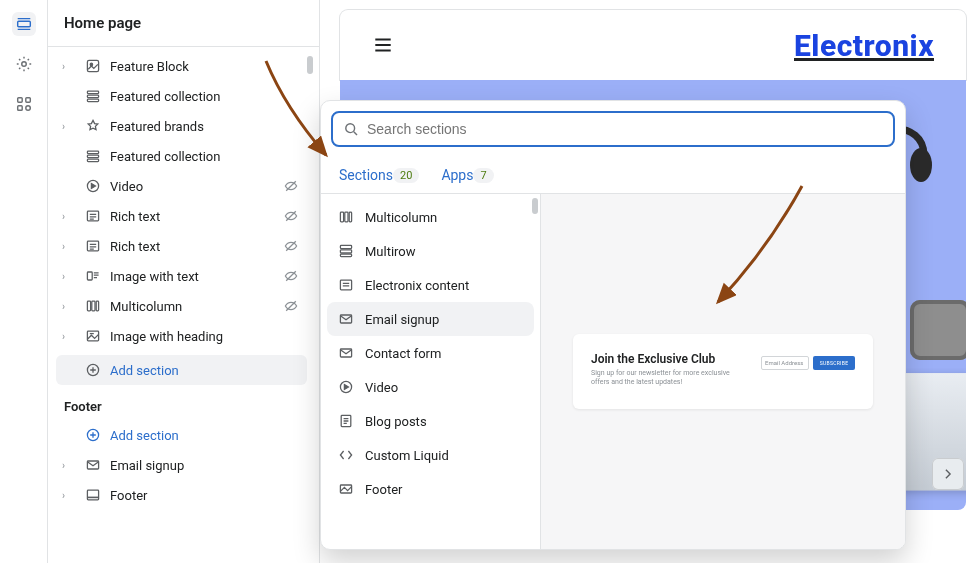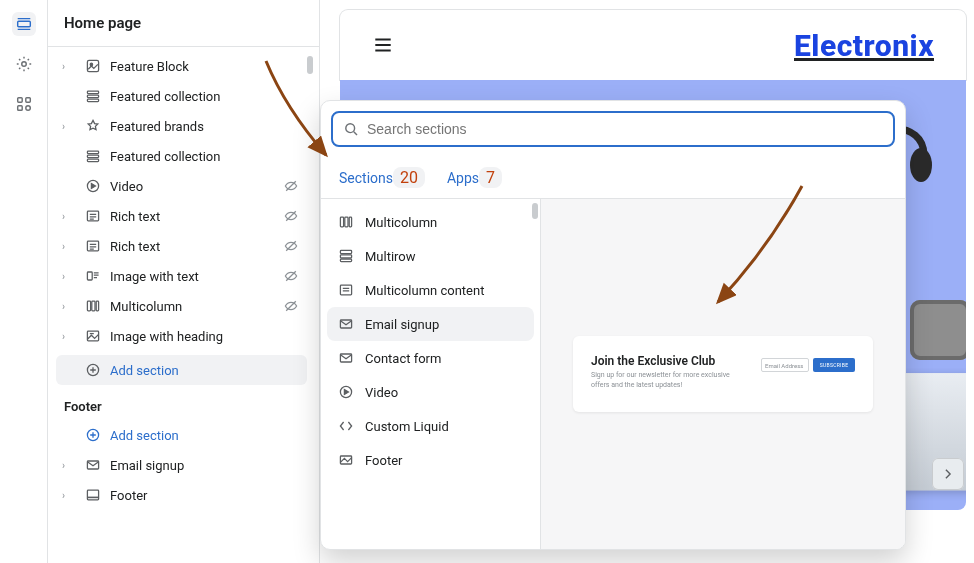--- a/index.html
+++ b/index.html
@@ -41,21 +41,21 @@
 
 
 .popover { position:absolute; left:0px; top:100px; width:586px; height:450px; background:#fff; border:1px solid #e1e3e5; border-radius:10px; box-shadow:0 12px 28px rgba(0,0,0,0.18); display:flex; flex-direction:column; overflow:hidden; z-index:50; }
 .search-wrap { padding:10px 10px 8px; }
 .search { display:flex; align-items:center; gap:8px; border:2px solid #2c6ecb; border-radius:8px; padding:8px 10px; }
 .search svg { color:#6d7175; flex-shrink:0; }
 .search input { border:none; outline:none; font-size:14px; flex:1; color:#202223; }
 .tabs { display:flex; gap:18px; padding:4px 16px 0; border-bottom:1px solid #e1e3e5; }
 .tab { display:flex; align-items:center; gap:0; padding:8px 2px 10px; cursor:pointer; font-size:14px; }
 .tab.active { color:#2c6ecb; }
-.tab .count { background:#f1f2f4; color:#c2410c; border-radius:8px; padding:1px 7px; font-size:16px; }
+.tab .count { background:#f1f2f4; color:#4d7c0f; border-radius:8px; padding:1px 7px; font-size:11px; }
 .popover-body { display:flex; flex:1; min-height:0; }
 .sec-list { width:220px; border-right:1px solid #e1e3e5; overflow-y:auto; padding:6px; position:relative; }
 .sec-list-scroll-ind { position:absolute; right:2px; top:4px; width:6px; height:16px; background:#c9cccf; border-radius:3px; }
 .sec-item { display:flex; align-items:center; gap:10px; padding:8px 10px; border-radius:8px; cursor:pointer; color:#202223; }
 .sec-item.selected { background:#f1f2f4; }
 .sec-item .sicon { width:18px; height:18px; color:#5c5f62; display:flex; align-items:center; justify-content:center; flex-shrink:0; }
 .sec-preview { flex:1; background:#f6f6f7; display:flex; align-items:center; justify-content:center; padding:20px; }
 .email-card { width:300px; background:#fff; border-radius:6px; padding:18px 18px 22px; box-shadow:0 1px 3px rgba(0,0,0,0.08); display:flex; gap:16px; }
 .email-card-left { flex:1; }
 .email-card h3 { font-size:12px; font-weight:600; margin-bottom:2px; line-height:1.25; }
@@ -354,21 +354,21 @@
               </span>
   <span>Multirow</span>
             </div>
             <div class="sec-item">
               <span class="sicon">
                 <svg width="16" height="16" viewBox="0 0 20 20" fill="none" stroke="currentColor" stroke-width="1.6">
                   <rect x="3" y="4" width="14" height="12" rx="1"></rect>
                   <path d="M6 8h8M6 11h8"></path>
                 </svg>
               </span>
-  <span>Multicolumn content</span>
+  <span>Electronix content</span>
             </div>
             <div class="sec-item selected">
               <span class="sicon">
                 <svg width="16" height="16" viewBox="0 0 20 20" fill="none" stroke="currentColor" stroke-width="1.6">
                   <rect x="3" y="5" width="14" height="10" rx="1"></rect>
                   <path d="M3 6l7 5 7-5"></path>
                 </svg>
               </span>
   <span>Email signup</span>
             </div>
@@ -382,20 +382,29 @@
   <span>Contact form</span>
             </div>
             <div class="sec-item">
               <span class="sicon">
                 <svg width="16" height="16" viewBox="0 0 20 20" fill="none" stroke="currentColor" stroke-width="1.6">
                   <circle cx="10" cy="10" r="7"></circle>
                   <path d="M8 7l5 3-5 3z" fill="currentColor"></path>
                 </svg>
               </span>
   <span>Video</span>
+            </div>
+            <div class="sec-item">
+              <span class="sicon">
+                <svg width="16" height="16" viewBox="0 0 20 20" fill="none" stroke="currentColor" stroke-width="1.6">
+                  <rect x="4" y="3" width="12" height="14" rx="1"></rect>
+                  <path d="M7 7h6M7 10h6M7 13h4"></path>
+                </svg>
+              </span>
+  <span>Blog posts</span>
             </div>
             <div class="sec-item">
               <span class="sicon">
                 <svg width="16" height="16" viewBox="0 0 20 20" fill="none" stroke="currentColor" stroke-width="1.6">
                   <path d="M7 5l-4 5 4 5M13 5l4 5-4 5"></path>
                 </svg>
               </span>
   <span>Custom Liquid</span>
             </div>
             <div class="sec-item">

